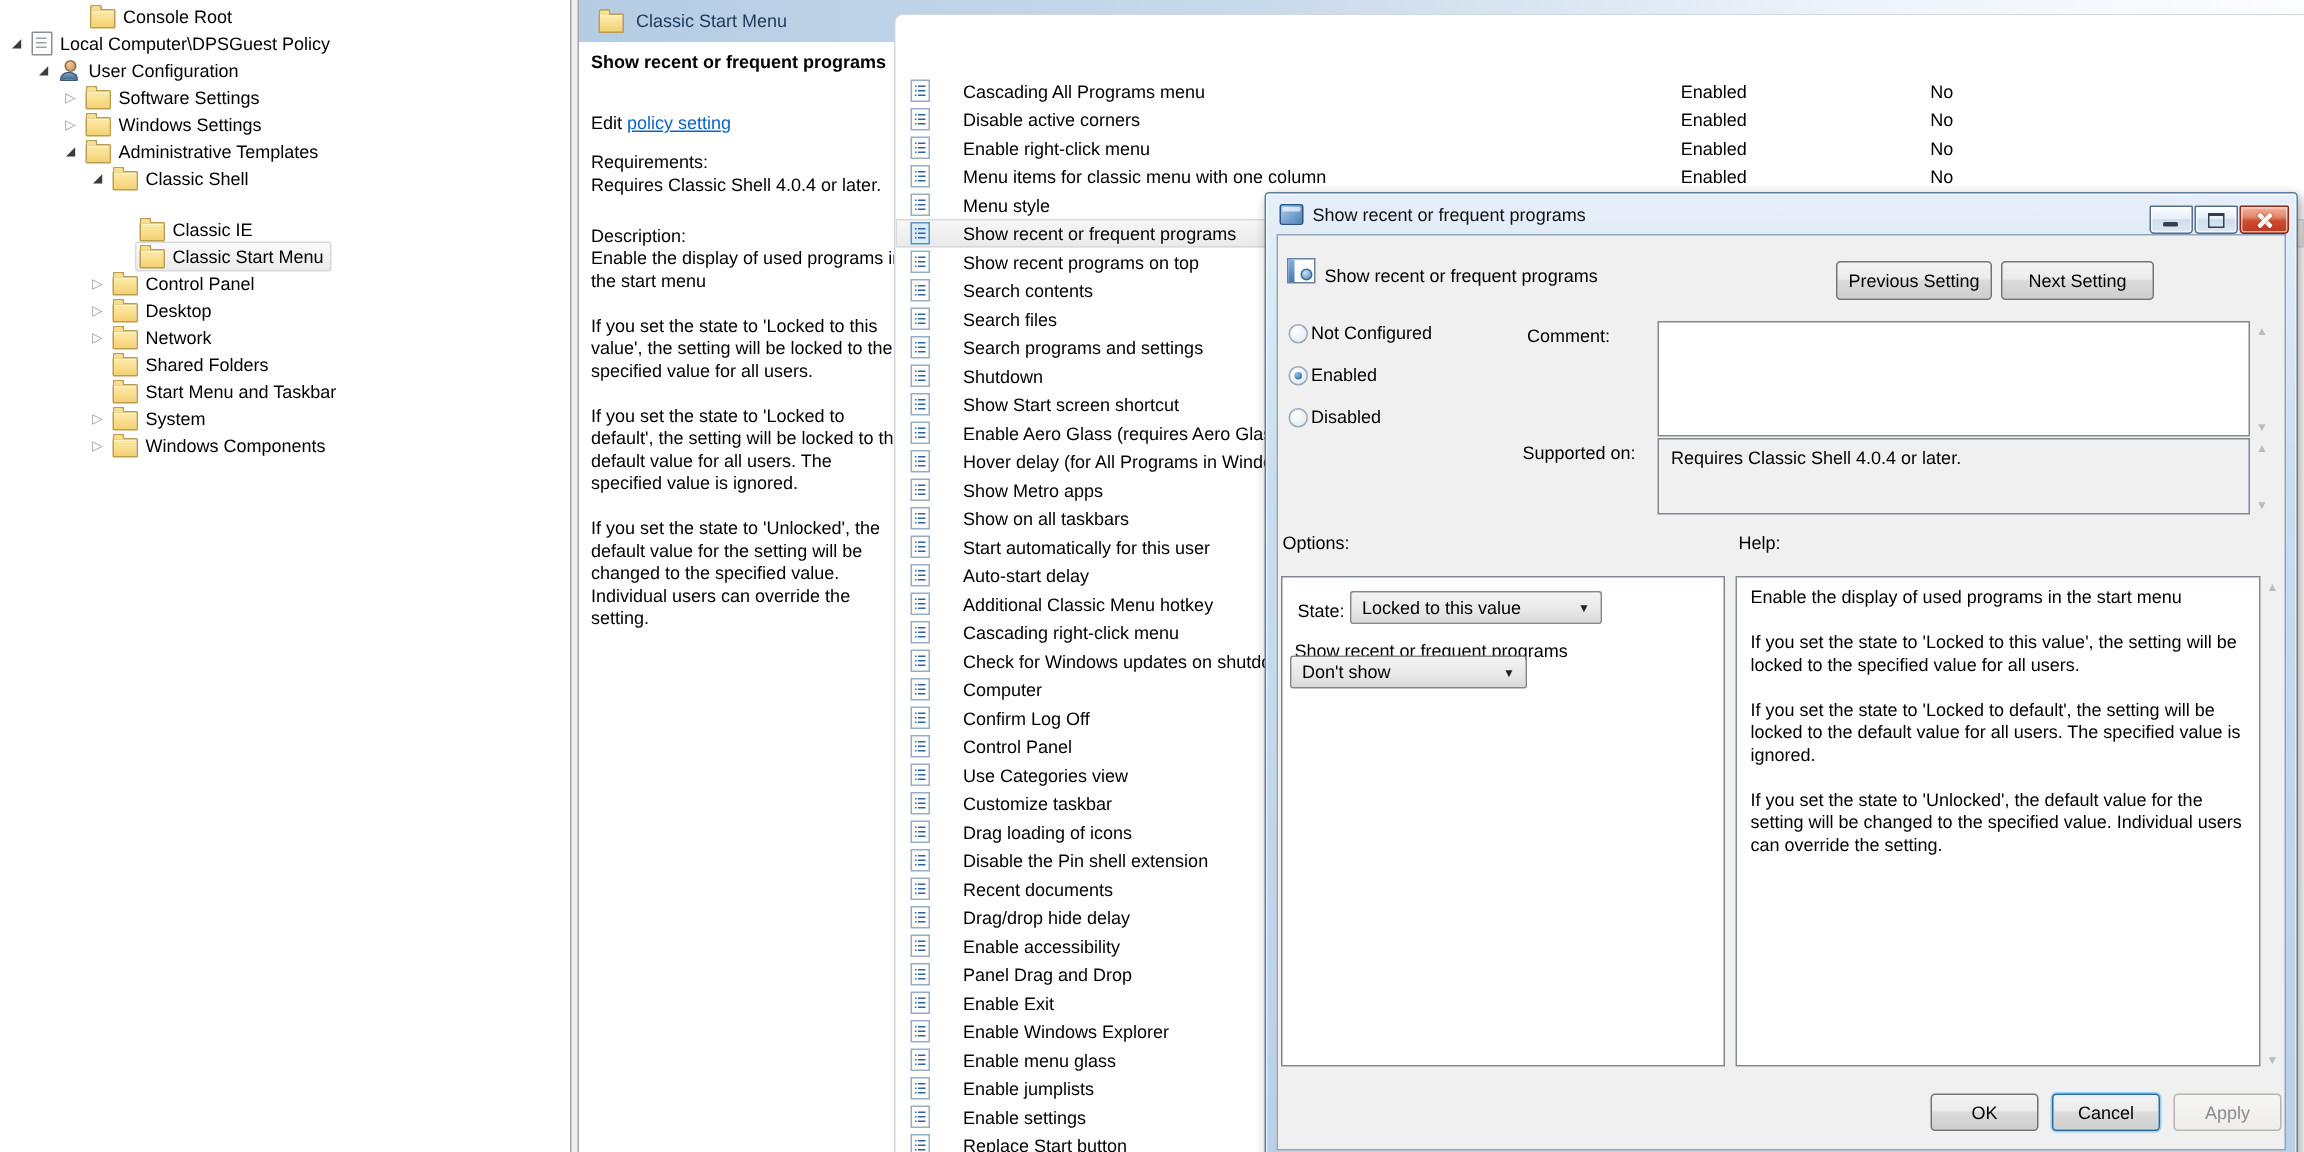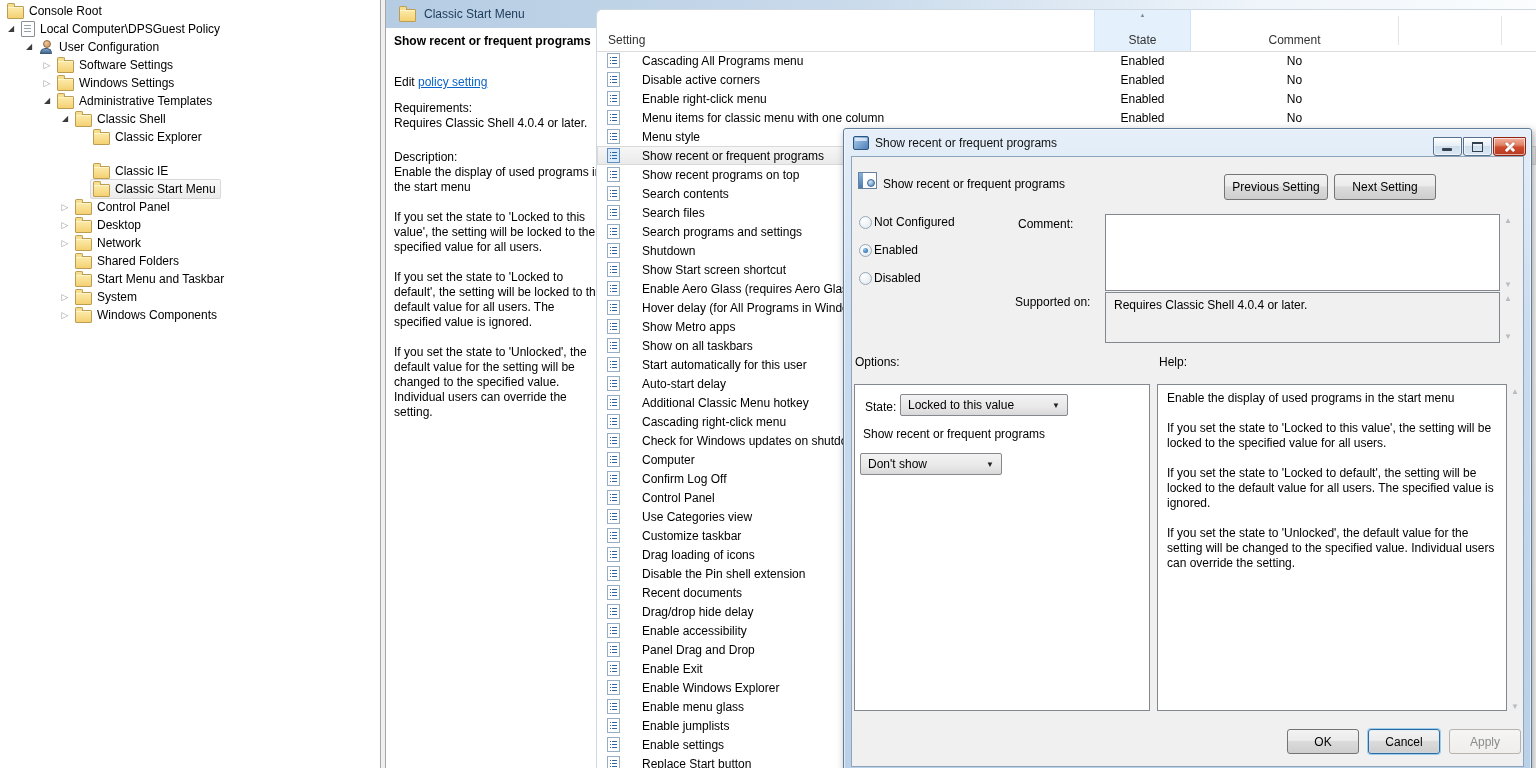--- a/index.html
+++ b/index.html
@@ -91,35 +91,35 @@
   #supported-box{position:absolute;left:253px;top:135px;width:395px;height:51px;border:1px solid #828790;background:#f0f0f0;box-sizing:border-box;padding:5px 8px}
   .sarr{position:absolute;font-size:8px;line-height:8px;color:#b6bcc2}
   #options-label{position:absolute;left:3px;top:198px}
   #help-label{position:absolute;left:307px;top:198px}
   #options-box{position:absolute;left:2px;top:227px;width:296px;height:327px;border:1px solid #828790;background:#fff;box-sizing:border-box}
   #state-label{position:absolute;left:10px;top:15px}
   .combo{position:absolute;height:22px;border:1px solid #85898d;border-radius:2px;display:flex;align-items:center;padding:0 7px;box-sizing:border-box;cursor:pointer;
          background:linear-gradient(#f3f3f3,#e8e8e8 60%,#d8d8d8)}
   #combo-state{left:45px;top:9px;width:168px}
   #opt2-label{position:absolute;left:8px;top:42px}
-  #combo-show{left:5px;top:68px;width:142px}
+  #combo-show{left:5px;top:52px;width:158px}
   .arr{margin-left:auto;font-size:8px;color:#222;padding-left:6px}
   #help-box{position:absolute;left:305px;top:227px;width:350px;height:327px;border:1px solid #828790;background:#fff;box-sizing:border-box;padding:6px 9px;line-height:15px;overflow:hidden}
   #help-box p{margin:0 0 15px}
   #btn-ok{position:absolute;left:435px;top:572px;width:70px;height:23px}
   #btn-cancel{position:absolute;left:516px;top:572px;width:70px;height:23px;border-color:#2d6a9f;box-shadow:0 0 0 1px #9bcdee, inset 0 0 2px #cde9fb}
   #btn-apply{position:absolute;left:597px;top:572px;width:70px;height:23px;background:linear-gradient(#f5f5f4,#efeeec);border-color:#b7b4ae;color:#8b8b8b;cursor:default}
 </style>
 </head>
 <body>
 
 <div id="app">
 
   <div id="tree">
-      <div class="trow" style="padding-left: 4px;">
+      <div class="trow" style="padding-left: 20px; margin-left: 37px;">
         <span class="nbox">
           <span class="ico ico-folder"></span>
           <span class="tlabel">Console Root</span>
         </span>
       </div>
       <div class="trow" style="padding-left: 4px;">
         <span class="exp open">◢</span>
         <span class="nbox">
           <span class="ico ico-policy"></span>
           <span class="tlabel">Local Computer\DPSGuest Policy</span>
@@ -151,27 +151,20 @@
         <span class="nbox">
           <span class="ico ico-folder"></span>
           <span class="tlabel">Administrative Templates</span>
         </span>
       </div>
       <div class="trow" style="padding-left: 58px;">
         <span class="exp open">◢</span>
         <span class="nbox">
           <span class="ico ico-folder"></span>
           <span class="tlabel">Classic Shell</span>
-        </span>
-      </div>
-      <div class="trow" style="padding-left: 76px;">
-        <span class="exp"></span>
-        <span class="nbox">
-          <span class="ico ico-folder"></span>
-          <span class="tlabel">Classic Explorer</span>
         </span>
       </div>
       <div class="trow" style="padding-left: 76px; margin-top: 16px;">
         <span class="exp"></span>
         <span class="nbox">
           <span class="ico ico-folder"></span>
           <span class="tlabel">Classic IE</span>
         </span>
       </div>
       <div class="trow" style="padding-left: 76px;">
@@ -247,30 +240,20 @@
       <div class="desc-label">Description:</div>
       <div id="desc-paras">
           <p>Enable the display of used programs in the start menu</p>
           <p>If you set the state to 'Locked to this value', the setting will be locked to the specified value for all users.</p>
           <p>If you set the state to 'Locked to default', the setting will be locked to the default value for all users. The specified value is ignored.</p>
           <p>If you set the state to 'Unlocked', the default value for the setting will be changed to the specified value. Individual users can override the setting.</p>
         </div>
     </div>
 
     <div id="list">
-      <div id="lhead">
-        <span class="hc-setting">Setting</span>
-        <div class="hc-state">
-          <span class="sort">▲</span>
-          <span>State</span>
-        </div>
-        <span class="hc-comment">Comment</span>
-        <div class="hsep" style="left:801px"></div>
-        <div class="hsep" style="left:904px"></div>
-      </div>
       <div id="lrows">
           <div class="lrow">
             <div class="c-setting">
               <span class="ico-setting"></span>
               <span class="stext">Cascading All Programs menu</span>
             </div>
             <div class="c-state">Enabled</div>
             <div class="c-comment">No</div>
           </div>
           <div class="lrow">

